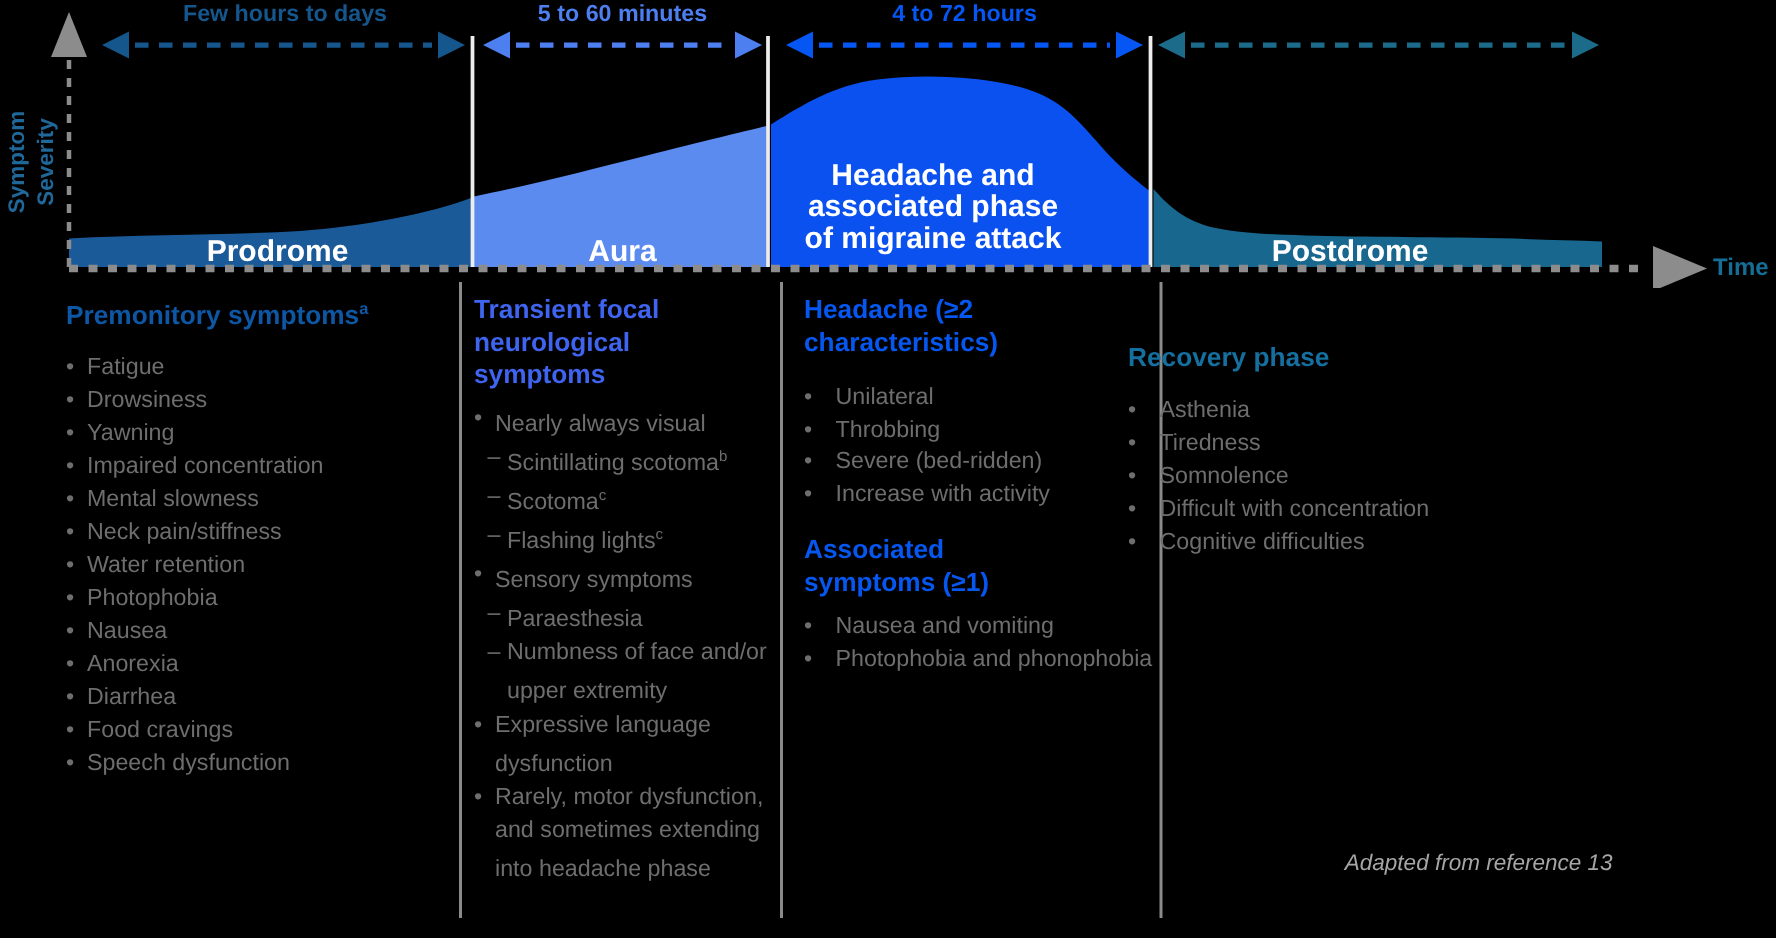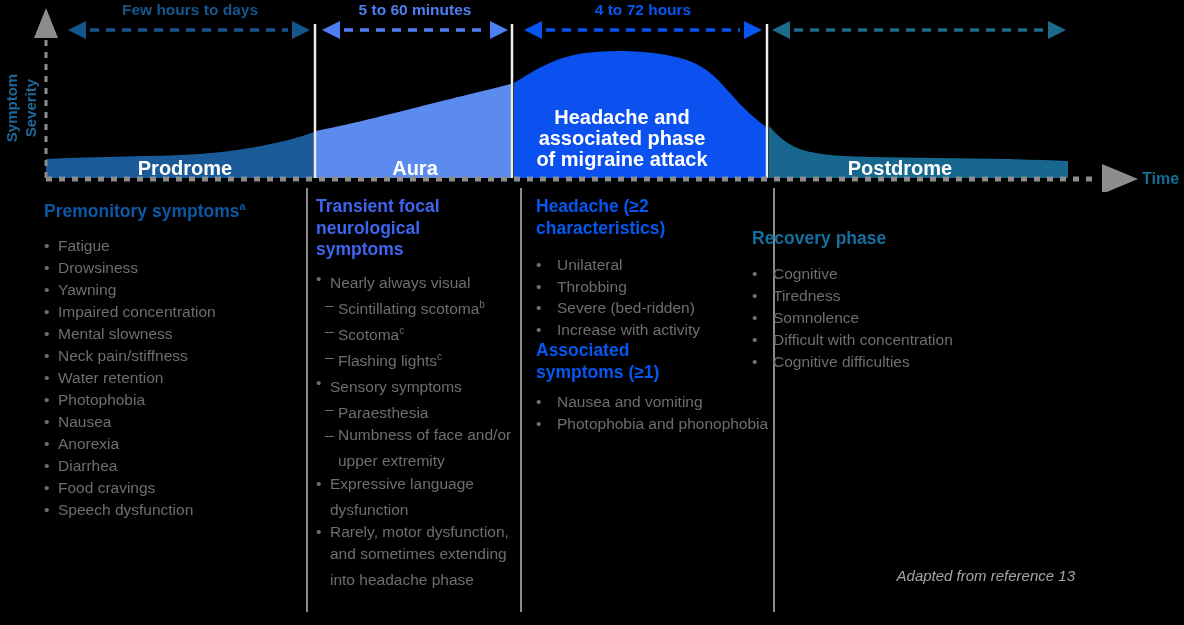--- a/index.html
+++ b/index.html
@@ -208,39 +208,39 @@
         </div>
       <div class="li3">
           <span class="mkw">•</span>
           <span class="tx">Severe (bed-ridden)</span>
         </div>
       <div class="li3">
           <span class="mkw">•</span>
           <span class="tx">Increase with activity</span>
         </div>
     </div>
-    <div class="hdr w160" style="color: rgb(6, 86, 240);">Associated symptoms (≥1)</div>
+    <div class="hdr w160" style="margin-top: 16px; color: rgb(6, 86, 240);">Associated symptoms (≥1)</div>
     <div class="list" style="margin-top:8px;">
       <div class="li">
           <span class="mkw">•</span>
           <span class="tx">Nausea and vomiting</span>
         </div>
       <div class="li">
           <span class="mkw">•</span>
           <span class="tx">Photophobia and phonophobia</span>
         </div>
     </div>
   </div>
 
   <div class="col" style="left:752px;top:196px;width:300px;margin-top:32px;">
     <div class="hdr" style="color: rgb(21, 111, 159);">Recovery phase</div>
     <div class="list" style="margin-top:13px;">
       <div class="li">
           <span class="mkw">•</span>
-          <span class="tx">Cognitive</span>
+          <span class="tx">Asthenia</span>
         </div>
       <div class="li">
           <span class="mkw">•</span>
           <span class="tx">Tiredness</span>
         </div>
       <div class="li">
           <span class="mkw">•</span>
           <span class="tx">Somnolence</span>
         </div>
       <div class="li">

